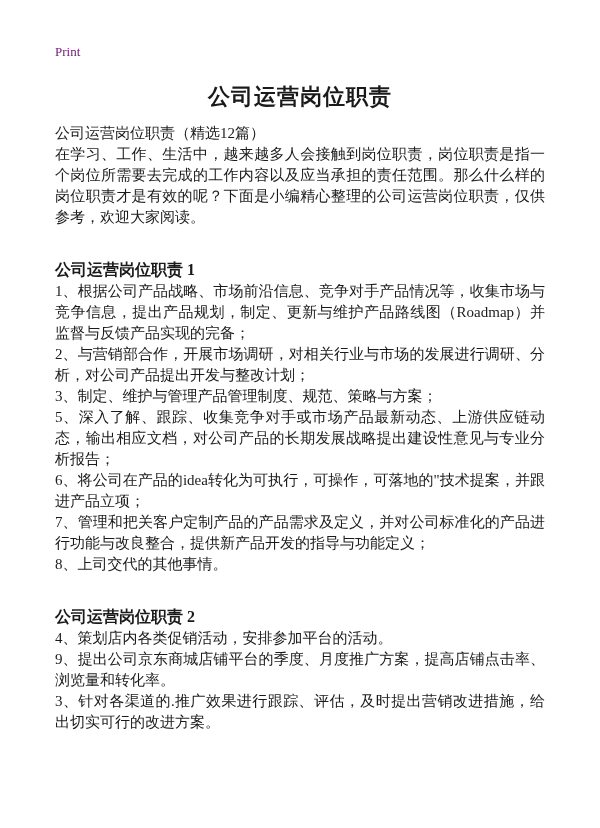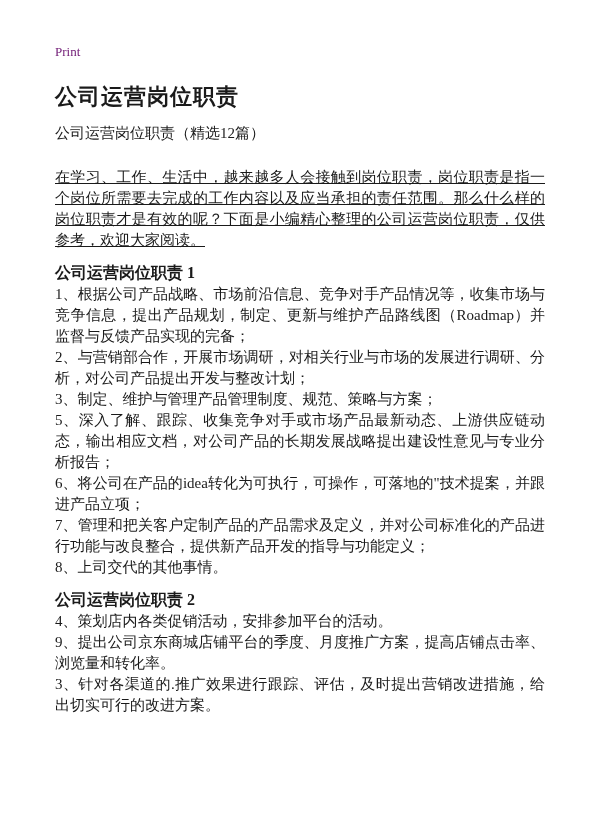--- a/index.html
+++ b/index.html
@@ -17,44 +17,43 @@
     min-height: 828px;
     padding: 42px 55px 30px 55px;
   }
   .print-link {
     font-size: 13px;
     color: #701a75;
     cursor: pointer;
     display: inline-block;
   }
   .doc-title {
-    text-align: left;
+    text-align: center;
     font-size: 22px;
     font-weight: bold;
     margin-top: 22px;
     letter-spacing: 1px;
   }
   .doc-subtitle {
     font-size: 15px;
     margin-top: 12px;
   }
   .paragraph {
     font-size: 15px;
     line-height: 21px;
     text-align: justify;
     text-justify: inter-ideograph;
   }
   .intro {
-    margin-top: 24px;
-    text-decoration: underline;
+    margin-top: 1px;
   }
   .section-heading {
     font-size: 16px;
     font-weight: bold;
-    margin-top: 12px;
+    margin-top: 32px;
   }
 </style>
 </head>
 <body>
 
 <div class="page">
 
   <span class="print-link">Print</span>
 
   <h1 class="doc-title">公司运营岗位职责</h1>

